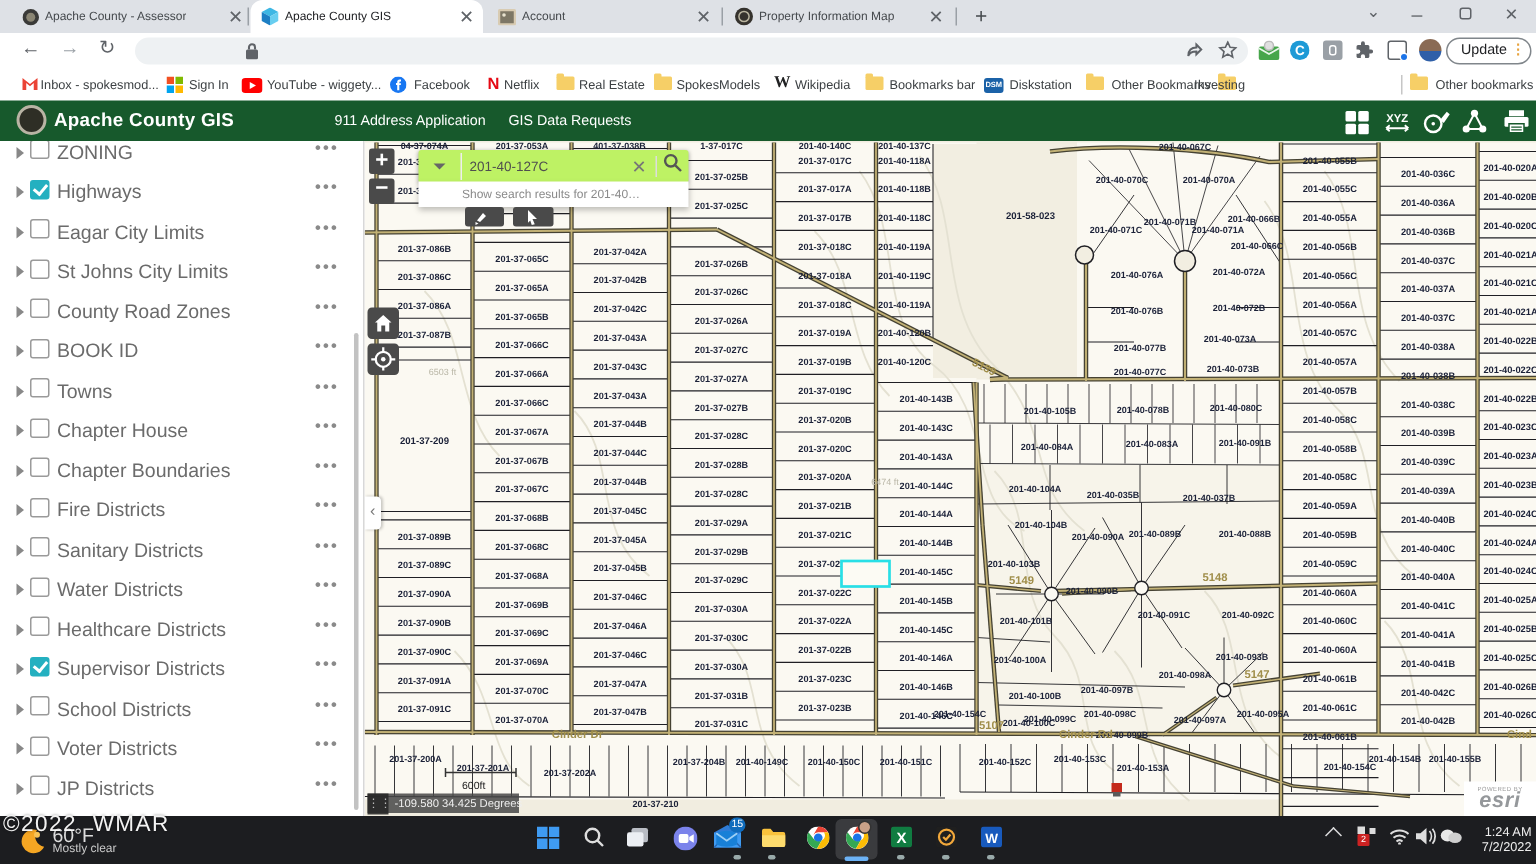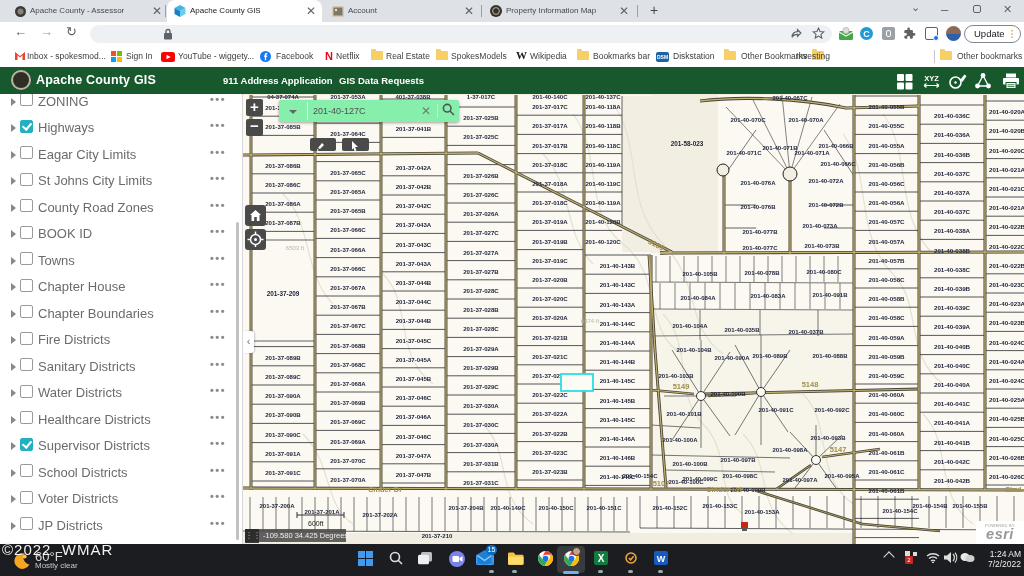--- a/index.html
+++ b/index.html
@@ -16,35 +16,35 @@
 #omni{position:absolute;left:90px;top:24.5px;width:742px;height:18px;background:#eef1f3;border-radius:9px;display:flex;align-items:center;font-size:8px;color:#202124}
 .navic{position:absolute;top:24px;color:#5f6368;font-size:13px}
 
 #bookbar{position:absolute;left:0;top:45px;width:1024px;height:22px;background:#fff}
 .bk{position:absolute;top:51px;font-size:8.5px;color:#3c4043;white-space:nowrap}
 .fold{position:absolute;top:51px;width:12px;height:9px;background:#f6cf67;border-radius:1px}
 .fold:before{content:"";position:absolute;left:0;top:-2px;width:5px;height:3px;background:#f6cf67;border-radius:1px 1px 0 0}
 
 #ghead{position:absolute;left:0;top:67px;width:1024px;height:27px;background:#17592c}
 #ghead .title{position:absolute;left:36px;top:5.5px;font-size:12.5px;font-weight:bold;color:#fff;letter-spacing:.2px}
-#ghead .mi{position:absolute;top:8px;font-size:9.5px;font-weight:bold;color:#fff}
+#ghead .mi{position:absolute;top:8px;font-size:9.5px;font-weight:normal;color:#fff}
 
 #sidebar{position:absolute;left:0;top:94px;width:243px;height:450px;background:#fff;border-right:1px solid #d8d8d8}
 .lrow{position:absolute;left:0;width:243px;height:26px}
 .lrow .arr{position:absolute;left:11px;top:8px;width:0;height:0;border-left:5px solid #888;border-top:4px solid transparent;border-bottom:4px solid transparent}
 .lrow .cb{position:absolute;left:20px;top:3.5px;width:13px;height:13px;border:1.5px solid #9a9a9a;border-radius:2px;background:#fff}
 .lrow .cb.on{background:#24b0c0;border-color:#24b0c0}
 .lrow .cb.on:after{content:"";position:absolute;left:2.5px;top:0.5px;width:4px;height:7px;border:solid #fff;border-width:0 2px 2px 0;transform:rotate(40deg)}
 .lrow .lt{position:absolute;left:38px;top:4px;font-size:13px;color:#6b6b6b}
 .lrow .dots{position:absolute;right:17px;top:3px;color:#8a8a8a;font-size:11px;font-weight:bold;letter-spacing:1.5px}
 
 #taskbar{position:absolute;left:0;top:544px;width:1024px;height:32px;background:#1c1d20}
 
 .mapbtn{position:absolute;background:#4a4a4a;border-radius:2px;color:#fff;text-align:center}
-#searchbox{position:absolute;left:279px;top:100px;width:180px;height:22px;background:#86efac;border-radius:2px;box-shadow:0 1px 3px rgba(0,0,0,.35);display:flex;align-items:center}
+#searchbox{position:absolute;left:279px;top:100px;width:180px;height:22px;background:#bef264;border-radius:2px;box-shadow:0 1px 3px rgba(0,0,0,.35);display:flex;align-items:center}
 #sugg{position:absolute;left:279px;top:121px;width:180px;height:17px;background:#fff;box-shadow:0 2px 4px rgba(0,0,0,.25);font-size:8px;color:#8a8a8a;padding-left:29px;padding-top:4px}
 #coord{position:absolute;left:245px;top:529px;width:101px;height:13px;background:rgba(70,70,70,.85);color:#eee;font-size:7.5px;display:flex;align-items:center;white-space:nowrap}
 #attrib{position:absolute;left:585px;top:531px;width:391px;height:13px;background:rgba(255,255,255,.72);color:#3a3a3a;font-size:8px;line-height:13px;white-space:nowrap;overflow:hidden;text-indent:37px}
 #esribox{position:absolute;left:976px;top:521px;width:48px;height:23px;background:#fff;text-align:center}
 #wmark{position:absolute;left:2px;top:541px;font-size:15px;color:rgba(255,255,255,.95);letter-spacing:1px;text-shadow:0 0 2px rgba(0,0,0,.5);z-index:60}
 </style></head><body>
 <div id="stage">
 
 <svg width="781" height="450" viewBox="0 0 781 450" style="position:absolute;left:243px;top:94px">
 <rect width="781" height="450" fill="#f1ede0"></rect>
@@ -704,20 +704,21 @@
 <div id="searchbox">
  <div style="width:29px;text-align:center;border-right:1px solid #eee"><span style="display:inline-block;width:0;height:0;border-top:4.5px solid #666;border-left:4px solid transparent;border-right:4px solid transparent;vertical-align:middle"></span></div>
  <div style="flex:1;font-size:9px;color:#4f4f4f;padding-left:5px">201-40-127C</div>
  <div style="color:#777;font-size:12px;padding:0 6px">✕</div>
  <div style="width:1px;height:14px;background:#ddd"></div>
  <div style="width:21px;text-align:center"><svg width="13" height="13" viewBox="0 0 13 13">
           <circle cx="5.2" cy="5.2" r="3.8" fill="none" stroke="#555" stroke-width="1.6"></circle>
           <line x1="8.2" y1="8.2" x2="12" y2="12" stroke="#555" stroke-width="1.6"></line>
         </svg></div>
 </div>
+<div id="sugg">Show search results for 201-40…</div>
 <div class="mapbtn" style="left:310px;top:138px;width:26px;height:13px"><svg width="26" height="13">
         <path d="M8 9 L12 4 L14 6 L10 10 Z M7 10 l2 1 l-2 1 z" fill="#fff"></path>
       </svg></div>
 <div class="mapbtn" style="left:342px;top:138px;width:27px;height:13px"><svg width="27" height="13">
         <path d="M10 2 L16 8 L13 8 L14.5 11.5 L12.5 12 L11.5 9 L10 10.5 Z" fill="#fff"></path>
       </svg></div>
 
 <div class="abs" style="left:243px;top:331px;width:11px;height:22px;background:#fff;border-radius:0 3px 3px 0;box-shadow:1px 0 2px rgba(0,0,0,.2);color:#777;font-size:11px;line-height:21px;text-align:center">‹</div>
 
 <div id="coord">

